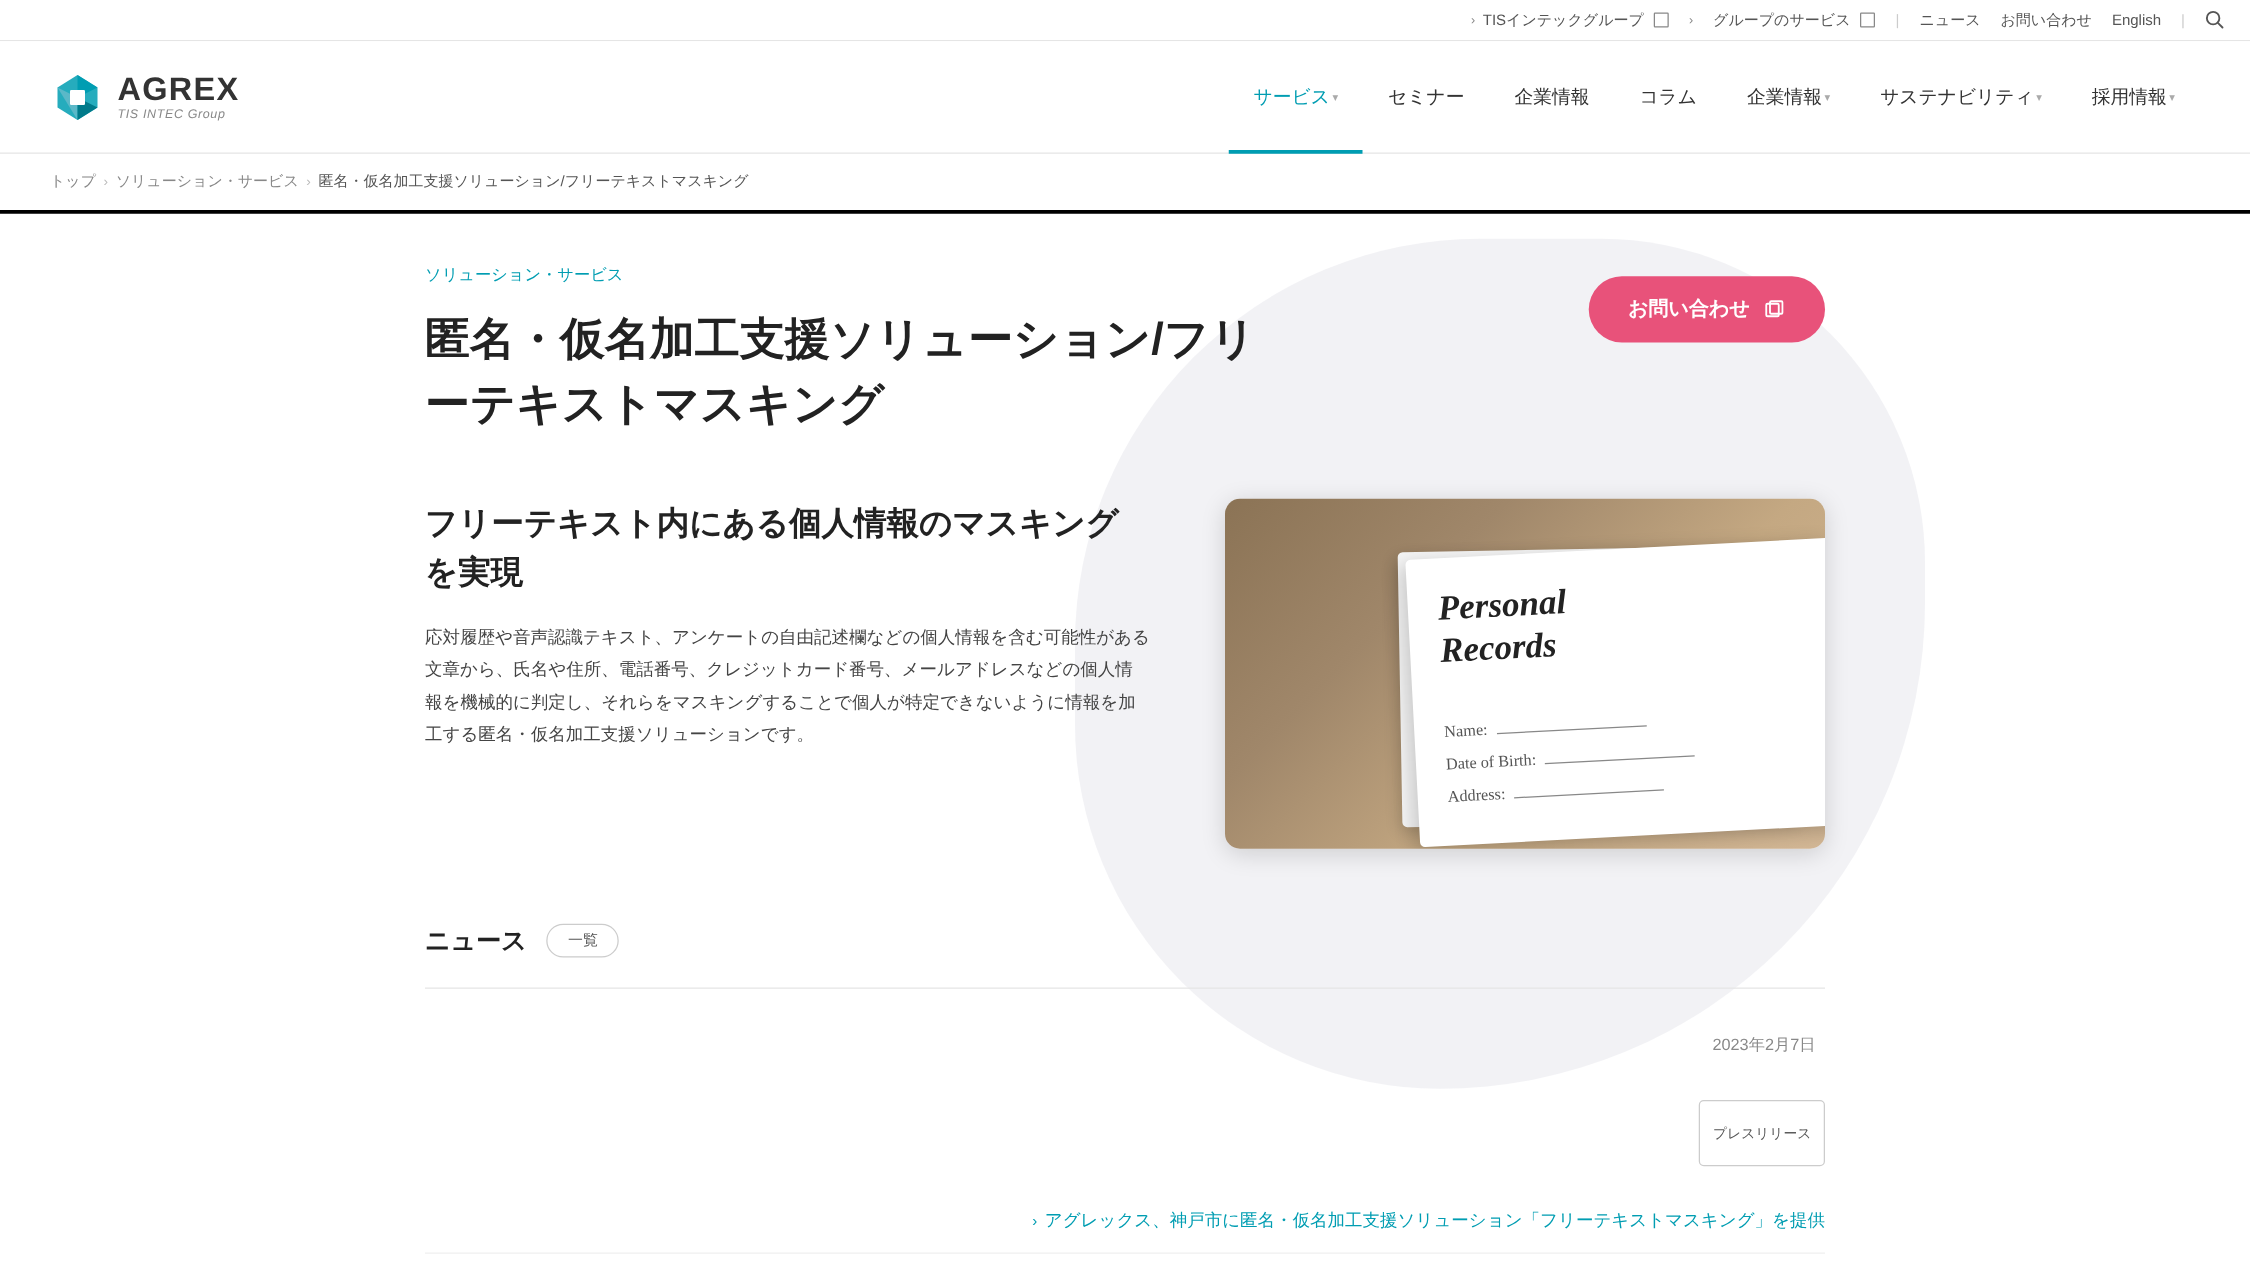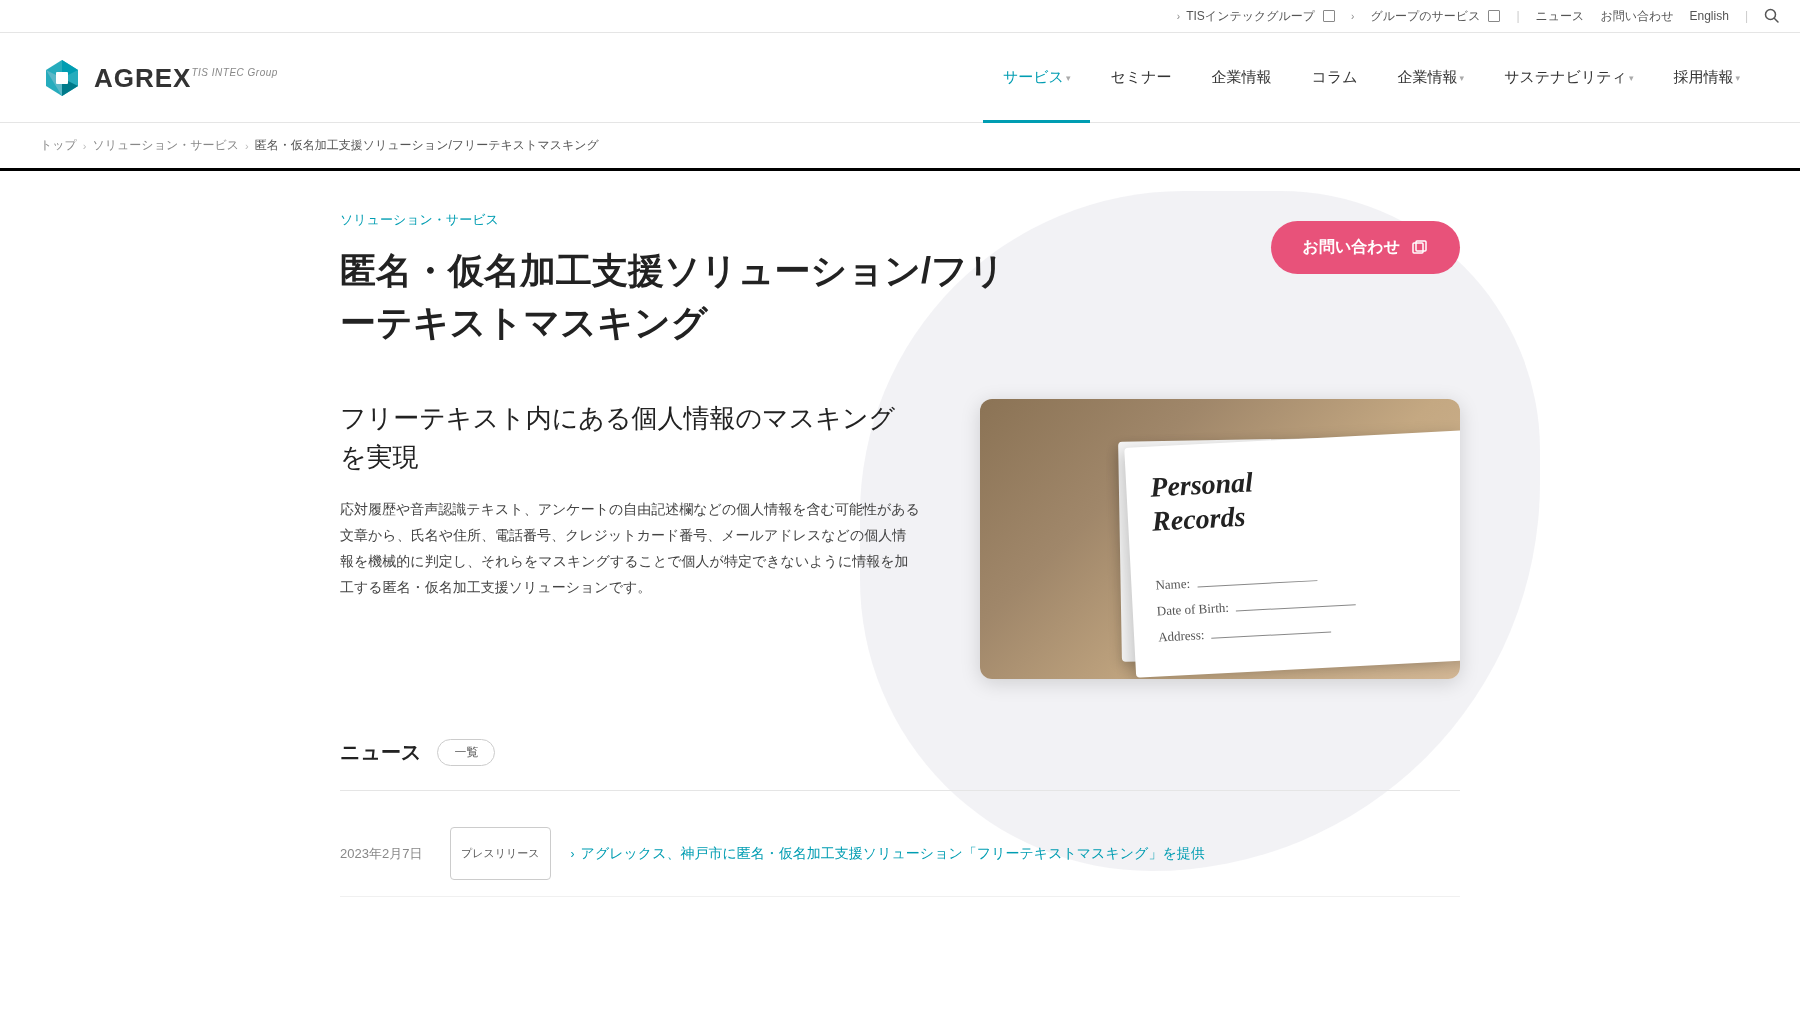--- a/index.html
+++ b/index.html
@@ -62,21 +62,21 @@
       gap: 10px;
       min-width: 200px;
       text-decoration: none;
     }
     .logo-icon {
       width: 44px;
       height: 44px;
     }
     .logo-text {
       display: flex;
-      flex-direction: row;
+      flex-direction: column;
     }
     .logo-name {
       font-size: 26px;
       font-weight: 700;
       color: #333;
       letter-spacing: 1px;
       line-height: 1;
     }
     .logo-sub {
       font-size: 10px;
@@ -227,21 +227,21 @@
       position: relative;
       z-index: 1;
     }
 
     .hero-desc-area {
       flex: 1;
     }
 
     .hero-subtitle {
       font-size: 26px;
-      font-weight: 400;
+      font-weight: 700;
       line-height: 1.5;
       color: #222;
       margin-bottom: 20px;
     }
 
     .hero-body {
       font-size: 14px;
       line-height: 1.85;
       color: #444;
     }
@@ -338,24 +338,25 @@
     }
 
     .news-divider {
       border: none;
       border-top: 1px solid #e5e5e5;
       margin-bottom: 20px;
     }
 
     .news-item {
       display: flex;
-      align-items: center;
-      gap: 20px;
+      align-items: flex-end;
+      gap: 35px;
       padding: 16px 0;
       border-bottom: 1px solid #f0f0f0;
+      flex-direction: column;
     }
 
     .news-date {
       font-size: 13px;
       color: #888;
       min-width: 90px;
       flex-shrink: 0;
     }
 
     .news-tag {

